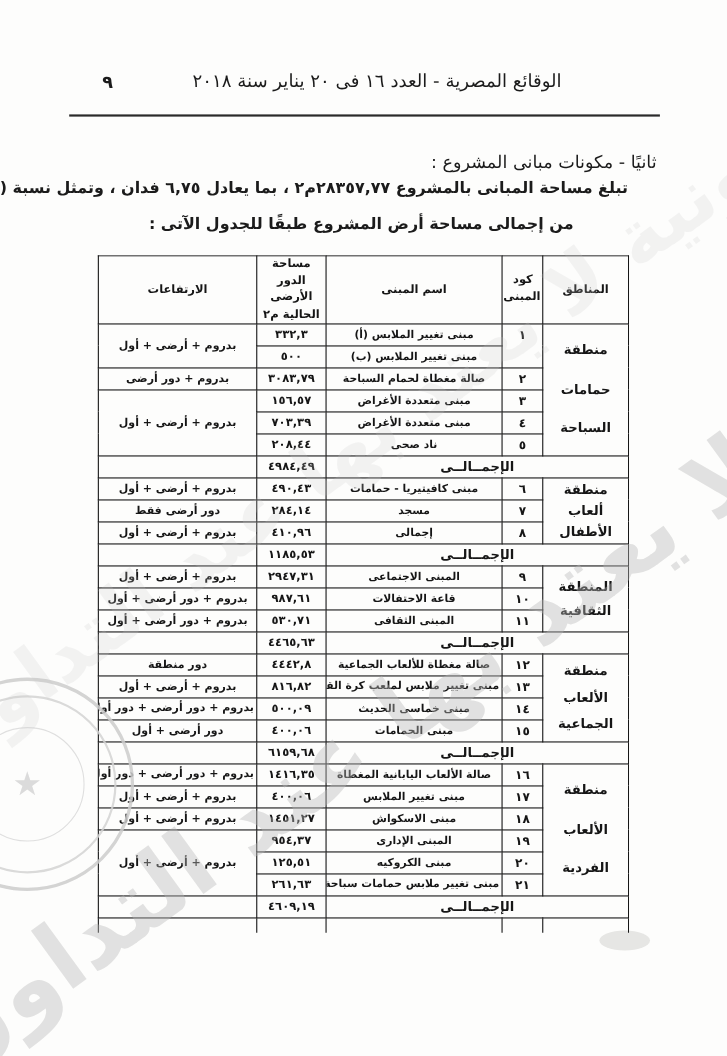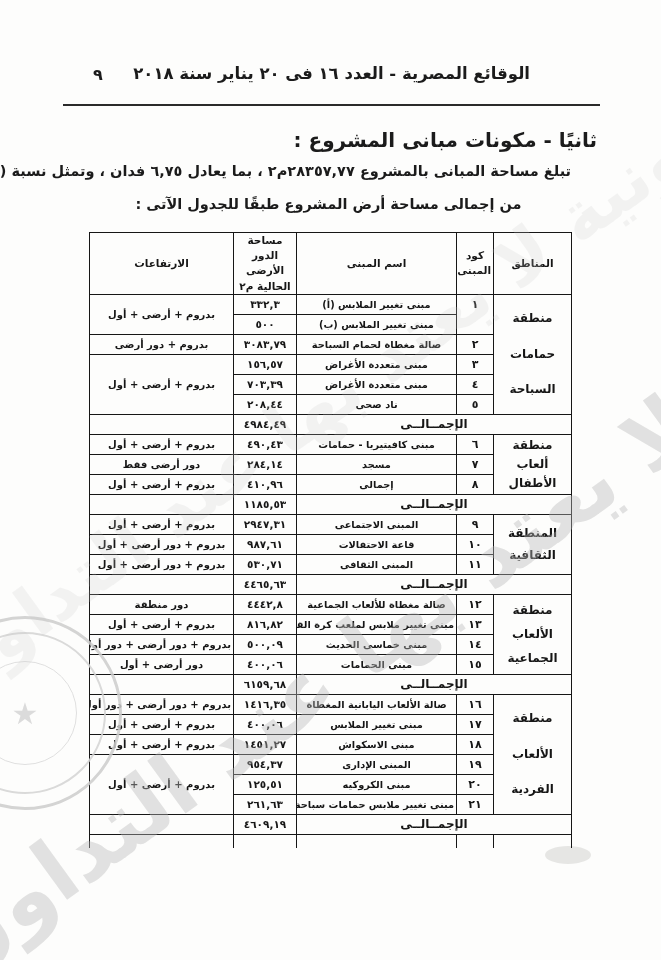--- a/index.html
+++ b/index.html
@@ -7,35 +7,35 @@
     width:661px;height:960px;position:relative;overflow:hidden;
     background:#fdfdfc;color:#1b1b1b;
     font-family:"DejaVu Sans", sans-serif;
     direction:rtl;
   }
   .page{position:absolute;inset:0;}
 
   
   .runhead{position:absolute;top:64px;left:63px;width:537px;height:28px;}
   .runhead .title{
-    position:absolute;right:70px;left:112px;text-align:right;
-    font-size:16.5px;font-weight:bold;white-space:nowrap;
+    position:absolute;right:70px;left:112px;text-align:left;
+    font-size:16.5px;font-weight:normal;white-space:nowrap;
   }
   .runhead .pageno{
     position:absolute;left:30px;top:1px;font-size:16px;font-weight:bold;
   }
   .head-rule{
     position:absolute;top:104px;left:63px;width:537px;height:0;
     border-top:2px solid #2a2a2a;
   }
 
   
   .sec-heading{
-    position:absolute;top:128px;right:64px;
-    font-size:20px;font-weight:bold;white-space:nowrap;
+    position:absolute;top:138px;right:64px;
+    font-size:16px;font-weight:normal;white-space:nowrap;
   }
   .intro1{
     position:absolute;top:163px;right:90px;left:60px;
     font-size:14.5px;font-weight:bold;white-space:nowrap;text-align:right;
   }
   .intro2{
     position:absolute;top:196px;right:64px;left:60px;
     font-size:14.5px;font-weight:bold;white-space:nowrap;text-align:center;
   }
 

